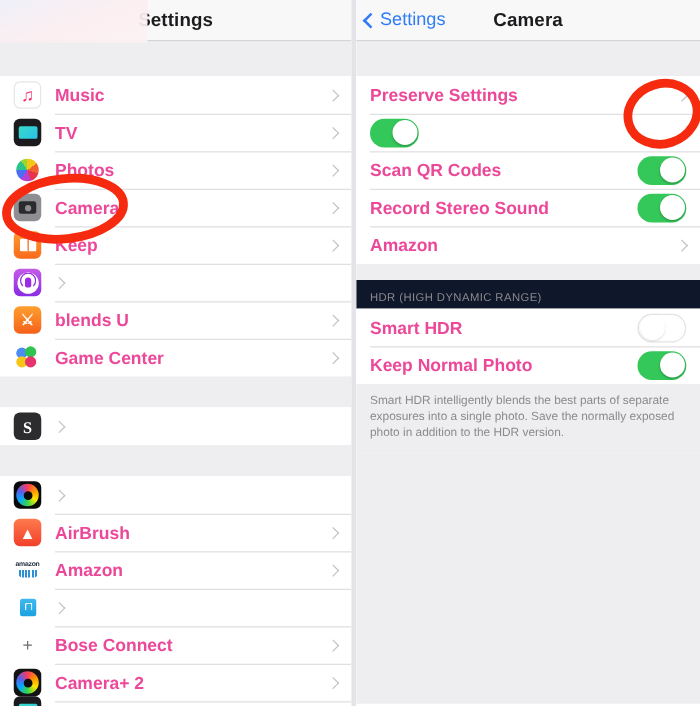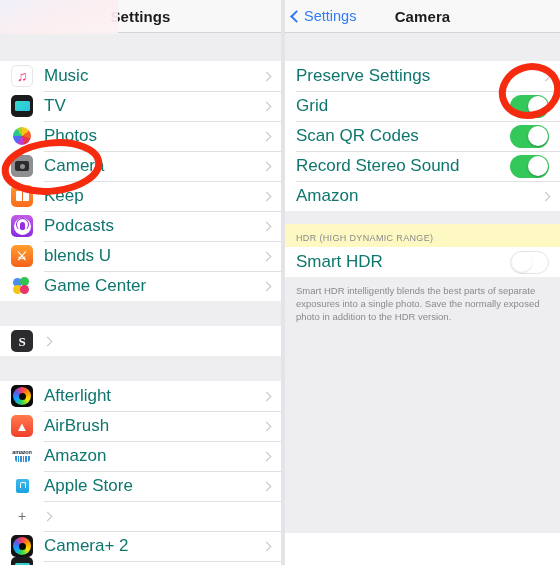--- a/index.html
+++ b/index.html
@@ -52,31 +52,31 @@
     content:""; position:absolute; left:44px; right:0; top:0;
     height:1px; background:#e0e0e2;
   }
   .right-panel .row + .row::before { left:11px; }
   .row-icon {
     width:22px; height:22px; border-radius:5px; flex:0 0 22px;
     margin-right:11px; position:relative; overflow:hidden;
     display:flex; align-items:center; justify-content:center;
     font-size:11px; line-height:1;
   }
-  .row-label { font-size:17px; color:#0f766e; flex:1; white-space:nowrap; }
+  .row-label { font-size:14px; color:#ec4899; flex:1; white-space:nowrap;font-weight:bold; }
   .row-value { font-size:13px; color:#8a8a8e; margin-right:6px; white-space:nowrap; }
   .chevron {
     width:7px; height:7px; flex:0 0 7px; margin-right:11px;
     border-top:1.6px solid #c2c2c6; border-right:1.6px solid #c2c2c6;
     transform: rotate(45deg);
   }
 
   
   .group-header {
-    background:#fef9c3; padding:5px 11px 4px 11px;
+    background:#0f172a; padding:5px 11px 4px 11px;
     font-size:9px; letter-spacing:.35px; color:#8a8a8e; text-transform:uppercase;
     display:flex; align-items:flex-end; height:23px;
   }
   .group-footer {
     background:#eeeef0; padding:7px 12px 10px 11px;
     font-size:9.5px; line-height:13px; color:#8a8a8e;
   }
 
   
   .toggle {
@@ -207,21 +207,20 @@
         <div class="row-label">Keep</div>
         <div class="chevron"></div>
       </div>
 
       <div class="row">
         <div class="row-icon ic-podcasts">
             <span class="pod">
               <i></i>
             </span>
           </div>
-        <div class="row-label">Podcasts</div>
         <div class="chevron"></div>
       </div>
 
       <div class="row">
         <div class="row-icon ic-itunesu">
             <span class="itu">⚔</span>
           </div>
         <div class="row-label">blends U</div>
         <div class="chevron"></div>
       </div>
@@ -249,21 +248,20 @@
       </div>
     </div>
 
     <div class="section-gap" style="height:25px"></div>
 
     <div class="list">
       <div class="row">
         <div class="row-icon ic-afterlight">
             <span class="ring"></span>
           </div>
-        <div class="row-label">Afterlight</div>
         <div class="chevron"></div>
       </div>
       <div class="row">
         <div class="row-icon ic-airbrush">
             <span class="a">▲</span>
           </div>
         <div class="row-label">AirBrush</div>
         <div class="chevron"></div>
       </div>
       <div class="row">
@@ -273,25 +271,25 @@
               <span class="c"></span>
             </span>
         </div>
         <div class="row-label">Amazon</div>
         <div class="chevron"></div>
       </div>
       <div class="row">
         <div class="row-icon ic-applestore">
             <span class="bag"></span>
           </div>
-        <div class="row-label">Apple Store</div>
         <div class="chevron"></div>
       </div>
       <div class="row">
         <div class="row-icon ic-bose">+</div>
+        <div class="row-label">Bose Connect</div>
         <div class="chevron"></div>
       </div>
       <div class="row">
         <div class="row-icon ic-cameraplus">
             <span class="ring"></span>
           </div>
         <div class="row-label">Camera+ 2</div>
         <div class="chevron"></div>
       </div>
       <div class="row" style="height:14px">
@@ -323,21 +321,20 @@
     <div class="section-gap" style="height:28px"></div>
 
     <div class="list">
 
       <div class="row">
         <div class="row-label">Preserve Settings</div>
         <div class="chevron"></div>
       </div>
 
       <div class="row">
-        <div class="row-label">Grid</div>
         <div class="toggle on">
             <span class="knob"></span>
           </div>
       </div>
 
       <div class="row">
         <div class="row-label">Scan QR Codes</div>
         <div class="toggle on">
             <span class="knob"></span>
           </div>
@@ -358,20 +355,26 @@
       </div>
     </div>
 
     <div class="section-gap" style="height:13px"></div>
     <div class="group-header">HDR (HIGH DYNAMIC RANGE)</div>
 
     <div class="list">
       <div class="row">
         <div class="row-label">Smart HDR</div>
         <div class="toggle off">
+            <span class="knob"></span>
+          </div>
+      </div>
+      <div class="row">
+        <div class="row-label">Keep Normal Photo</div>
+        <div class="toggle on">
             <span class="knob"></span>
           </div>
       </div>
     </div>
 
     <div class="group-footer">Smart HDR intelligently blends the best parts of separate exposures into a single photo. Save the normally exposed photo in addition to the HDR version.</div>
     <div class="section-gap" style="height:200px"></div>
 
     <div class="annot" style="left:212px; top:58px;">
       <svg width="66" height="66" viewBox="0 0 66 66">

